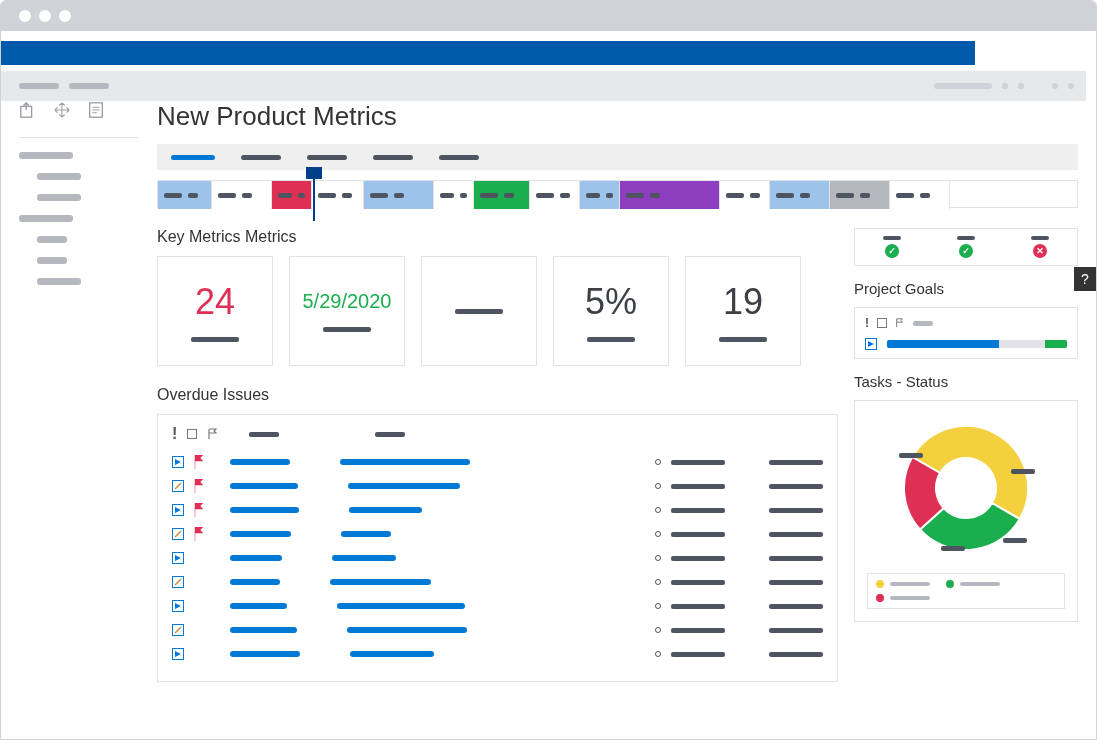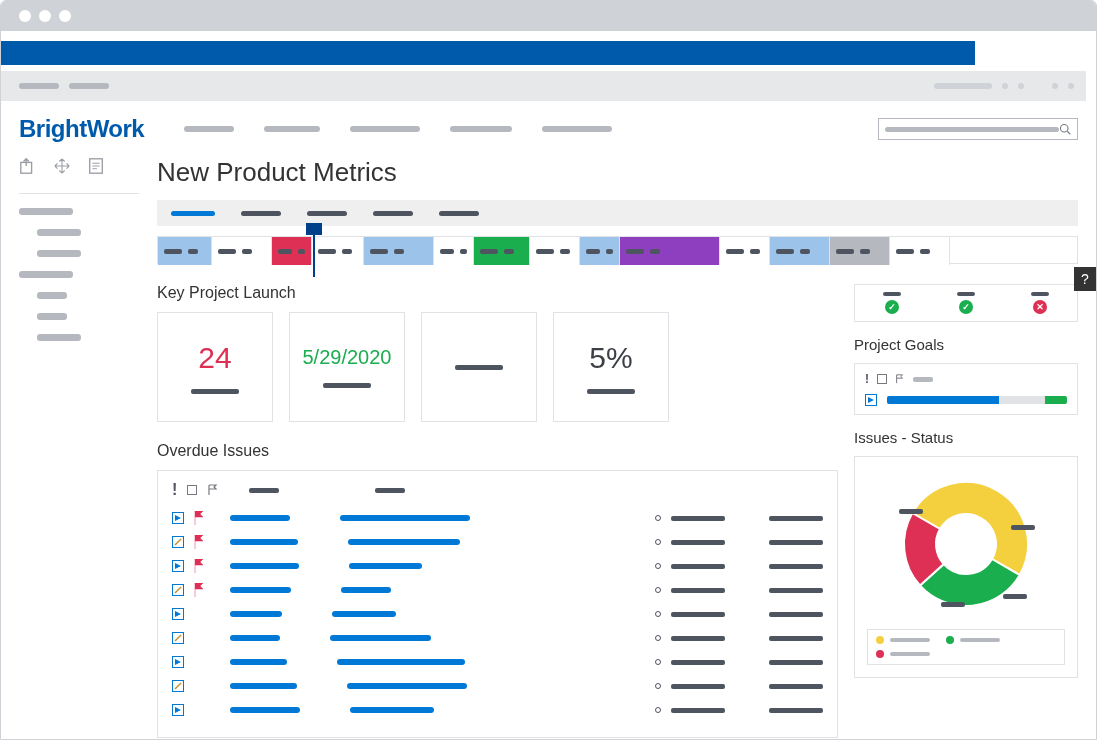--- a/index.html
+++ b/index.html
@@ -56,21 +56,21 @@
   .tl-marker { position: absolute; top: -14px; left: 148px; }
   .tl-pin { width: 16px; height: 12px; background: #003f8a; margin: 0 auto; }
   .tl-line { width: 2px; height: 42px; background: #003f8a; margin: 0 auto; }
   .tl-seg { height: 28px; border-right: 1px solid #e0e2e5; display: flex; align-items: center; padding: 0 6px; gap: 6px; }
   .tl-dash { height: 5px; border-radius: 2px; background: #4f5560; }
   
   
   .section-title { font-size: 16px; color: #333; margin-bottom: 10px; }
   .metrics-row { display: flex; gap: 16px; margin-bottom: 20px; }
   .metric-card { border: 1px solid #e0e2e5; width: 116px; height: 110px; display: flex; flex-direction: column; align-items: center; justify-content: center; gap: 14px; }
-  .metric-val { font-size: 30px; font-weight: 300; }
+  .metric-val { font-size: 36px; font-weight: 300; }
   .metric-bar { width: 48px; height: 5px; background: #4f5560; border-radius: 2px; }
   .m-red { color: #de2f55; }
   .m-green { color: #1aae4f; font-size: 20px; }
   .m-dark { color: #3c4046; }
   
   
   .right-col { width: 224px; display: flex; flex-direction: column; gap: 14px; }
   .status-icons-card { border: 1px solid #e0e2e5; height: 38px; display: flex; align-items: center; justify-content: space-around; }
   .si-item { display: flex; flex-direction: column; align-items: center; gap: 4px; }
   .si-bar { width: 18px; height: 4px; background: #4f5560; border-radius: 2px; }
@@ -140,37 +140,20 @@
       <div class="tgc-dot"></div>
       <div class="tgc-dot"></div>
     </div>
   </div>
 
   <div class="gray-strip">
     <div class="gs-bar" style="width:40px"></div>
     <div class="gs-bar" style="width:40px"></div>
   </div>
 
-  <div class="logo-row">
-    <div class="logo">BrightWork</div>
-    <div class="breadcrumbs">
-      <div class="bc-bar" style="width:50px"></div>
-      <div class="bc-bar" style="width:56px"></div>
-      <div class="bc-bar" style="width:70px"></div>
-      <div class="bc-bar" style="width:62px"></div>
-      <div class="bc-bar" style="width:70px"></div>
-    </div>
-    <div class="search-wrap">
-      <div class="search-ph"></div>
-      <svg class="search-icn" viewBox="0 0 16 16">
-          <circle cx="7" cy="7" r="5" fill="none" stroke="#767a80" stroke-width="1.5"></circle>
-          <line x1="11" y1="11" x2="15" y2="15" stroke="#767a80" stroke-width="1.5"></line>
-        </svg>
-    </div>
-  </div>
 
   <div class="main-row">
 
     <div class="left-nav">
       <div class="left-icons">
         <svg class="li-icon" viewBox="0 0 20 20">
             <rect x="2" y="6" width="12" height="12" fill="none" stroke="#9a9ea4" stroke-width="1.5"></rect>
             <path d="M8 10 V2 M5 5 L8 2 L11 5" fill="none" stroke="#9a9ea4" stroke-width="1.5"></path>
           </svg>
         <svg class="li-icon" viewBox="0 0 20 20">
@@ -263,35 +246,39 @@
           </div>
           <div class="tl-seg" style="background: rgb(255, 255, 255); width: 60px;">
             <div class="tl-dash" style="width: 18px;"></div>
             <div class="tl-dash" style="width: 10px;"></div>
           </div>
         </div>
 
       <div class="metrics-and-side">
 
         <div class="metrics-main">
-          <div class="section-title">Key Project Launch</div>
+          <div class="section-title">Key Metrics Metrics</div>
           <div class="metrics-row" id="metrics-row">
               <div class="metric-card">
                 <div class="metric-val m-red">24</div>
                 <div class="metric-bar"></div>
               </div>
               <div class="metric-card">
                 <div class="metric-val m-green">5/29/2020</div>
                 <div class="metric-bar"></div>
               </div>
               <div class="metric-card">
                 <div class="metric-bar"></div>
               </div>
               <div class="metric-card">
                 <div class="metric-val m-dark">5%</div>
+                <div class="metric-bar"></div>
+              </div>
+              <div class="metric-card">
+                <div class="metric-val m-dark">19</div>
                 <div class="metric-bar"></div>
               </div>
             </div>
 
           <div class="section-title">Overdue Issues</div>
           <div class="overdue-card">
             <div class="oc-header">
               <span style="font-weight:bold;color:#4f5560">!</span>
               <div class="gc-chk"></div>
               <svg width="12" height="12" viewBox="0 0 12 12">
@@ -513,21 +500,21 @@
                 <div class="gc-prog">
                   <div class="gc-prog-blue" id="goal-blue" style="width: 62%;"></div>
                   <div style="flex:1"></div>
                   <div class="gc-prog-green" id="goal-green" style="width: 12%;"></div>
                 </div>
               </div>
             </div>
           </div>
 
           <div>
-            <div class="section-title" style="font-size:15px">Issues - Status</div>
+            <div class="section-title" style="font-size:15px">Tasks - Status</div>
             <div class="tasks-card">
               <div class="donut-wrap">
                 <svg id="donut-svg" width="150" height="150" viewBox="0 0 150 150">
                     <path d="M 21.306424965364798 44 A 62 62 0 0 1 128.69357503463522 106 L 100.98076211353316 90 A 30 30 0 0 0 49.01923788646684 60 Z" fill="#f4cf3e" stroke="#fff" stroke-width="2"></path>
                     <path d="M 128.69357503463522 106 A 62 62 0 0 1 28.92502082040157 116.48609759424922 L 52.70565523567818 95.07391819076575 A 30 30 0 0 0 100.98076211353316 90 Z" fill="#1aae4f" stroke="#fff" stroke-width="2"></path>
                     <path d="M 28.92502082040157 116.48609759424922 A 62 62 0 0 1 21.306424965364805 43.99999999999999 L 49.01923788646684 60 A 30 30 0 0 0 52.70565523567818 95.07391819076575 Z" fill="#de2f55" stroke="#fff" stroke-width="2"></path>
                   </svg>
                 <div class="donut-labels">
                   <div class="dl" style="top:40px;left:8px"></div>
                   <div class="dl" style="top:56px;right:6px"></div>

